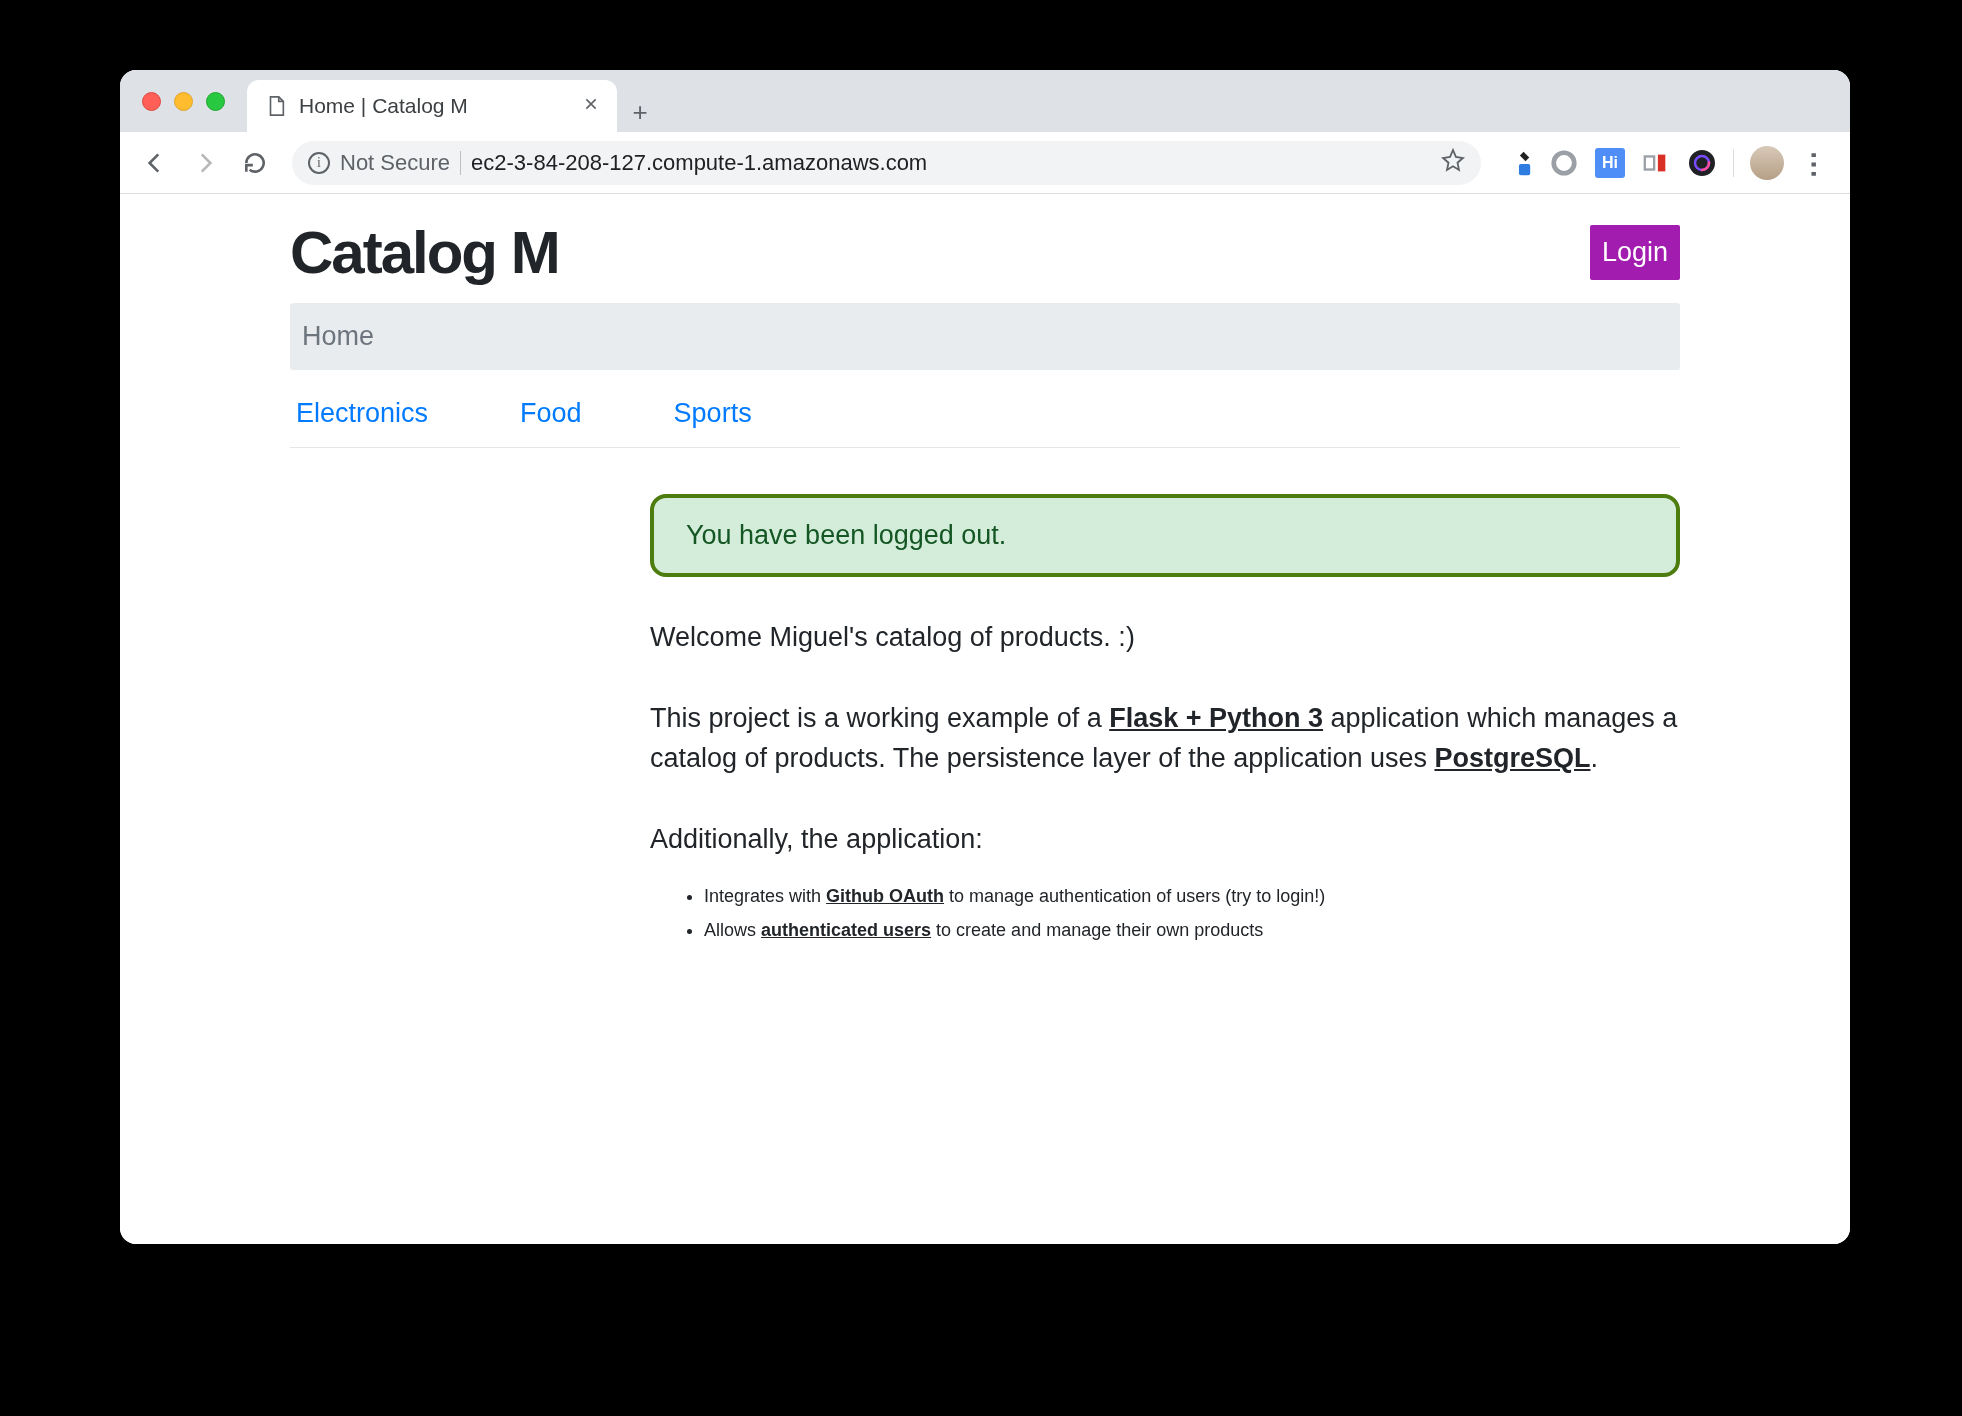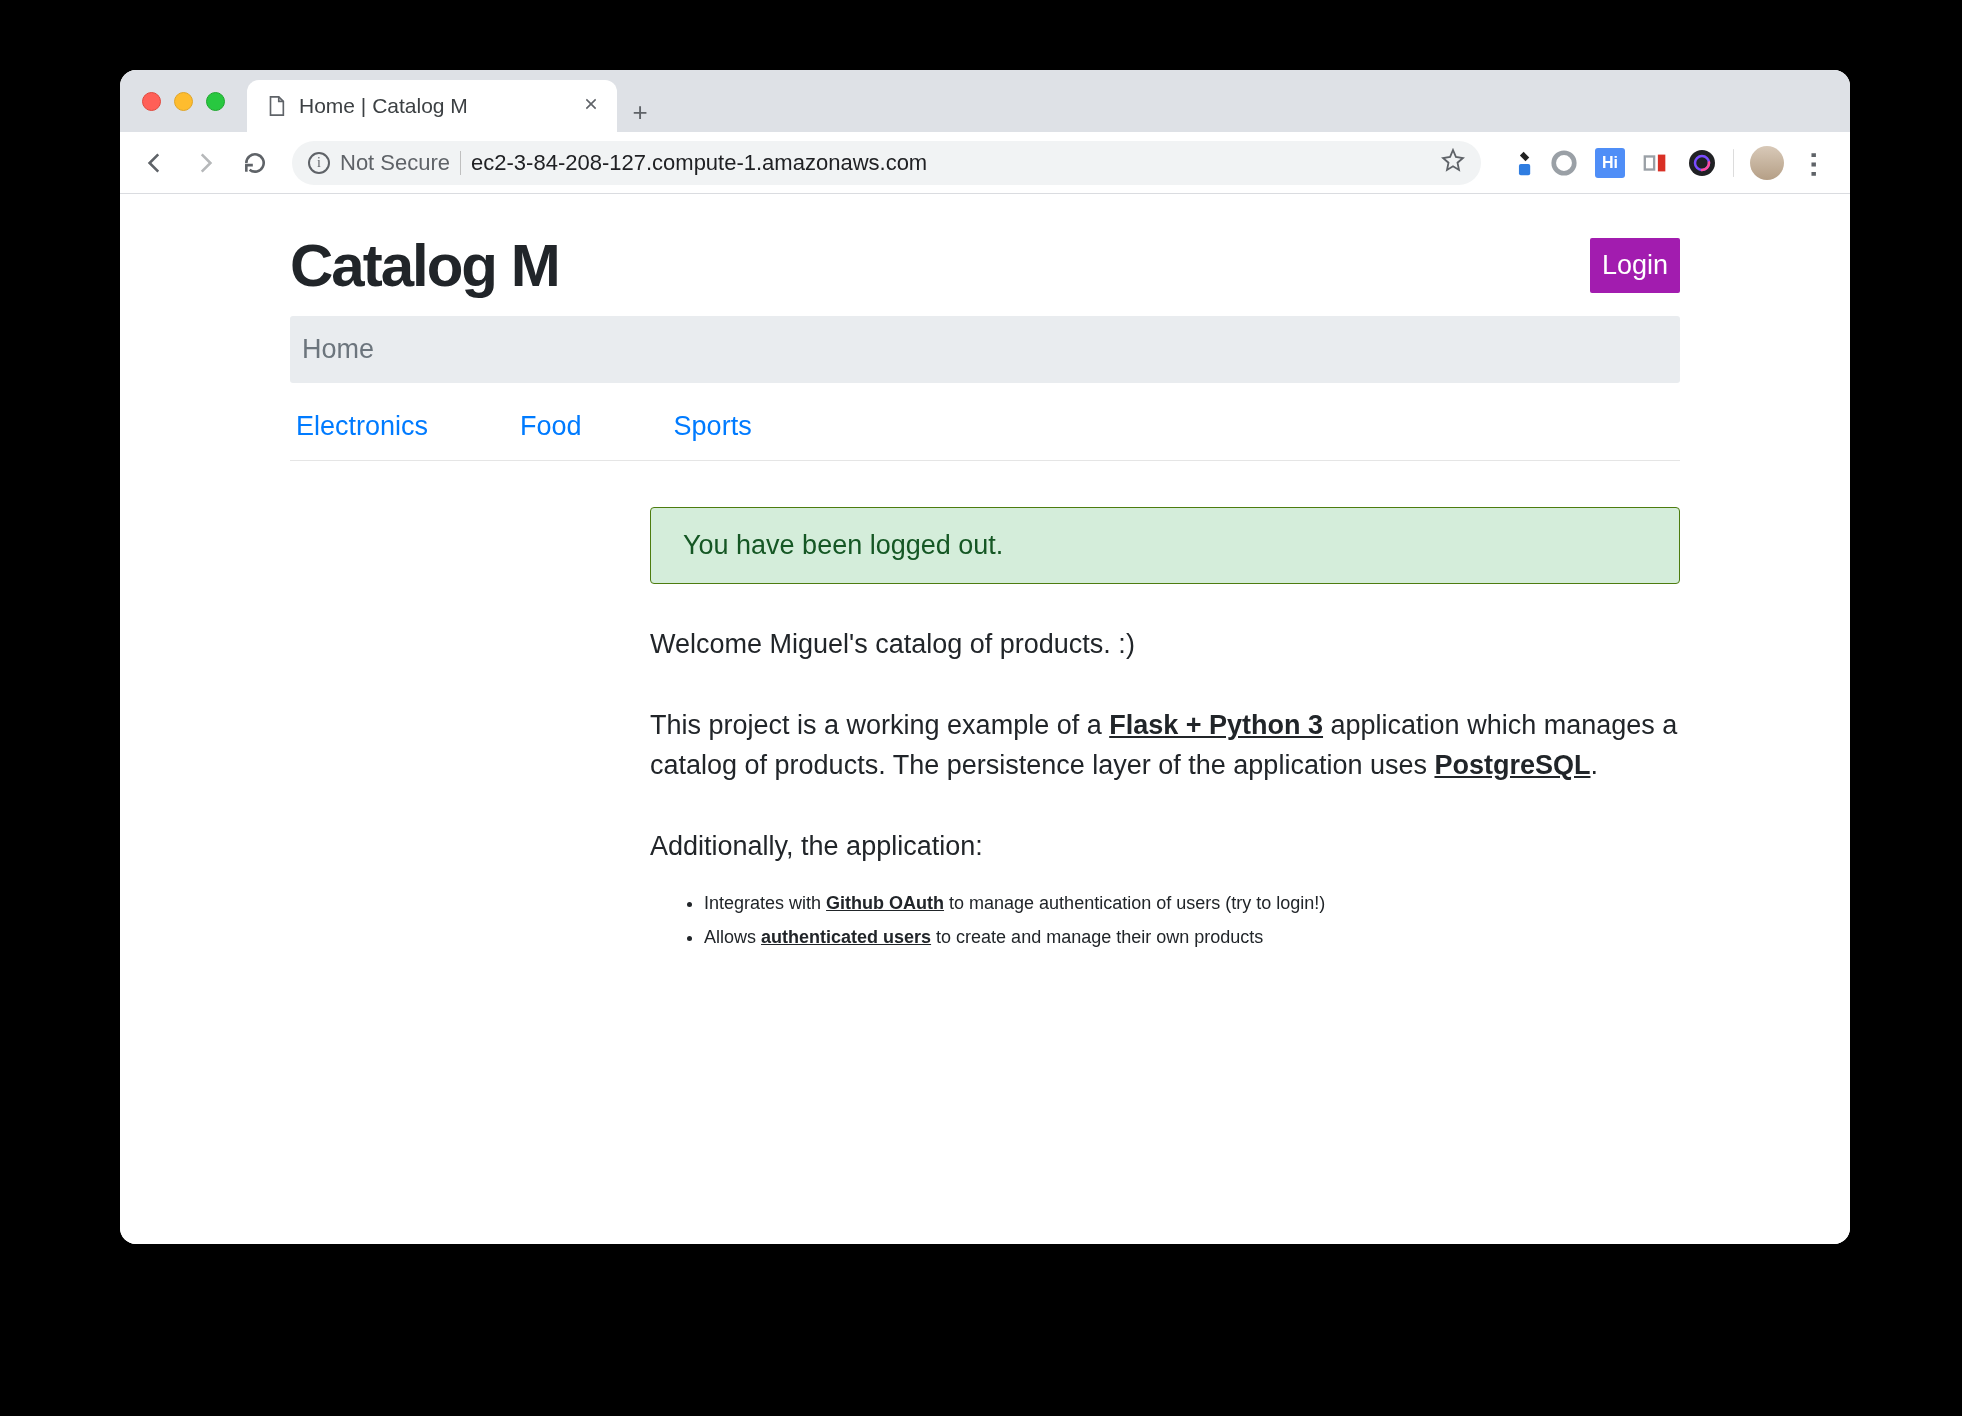--- a/index.html
+++ b/index.html
@@ -93,21 +93,21 @@
   .ext.sep { width:1px; height:28px; background:#dcdcdc; }
 
   
   .viewport {
     flex:1;
     overflow:hidden;
     background:#fff;
   }
   .page {
     width:1390px;
-    margin:13px auto;
+    margin:0 auto;
     padding:10px 0 0 0;
   }
   .brand-row { display:flex; align-items:center; justify-content:space-between; padding:14px 0 16px;}
   .brand { font-size:60px; font-weight:700; letter-spacing:-2px; color:#212529;}
   .login-btn {
     background:#a21caf; color:#fff;
     font-size:27px;
     padding:12px 12px;
     border-radius:2px;
     border:none;
@@ -127,23 +127,23 @@
     font-size:27px;
   }
   .cat-nav a { color:#007bff; text-decoration:none; }
 
   .main-col {
     margin-left:360px;
     padding-top:46px;
   }
   .alert-success {
     background:#d4edda;
-    border:1px solid #4d7c0f;
+    border:4px solid #4d7c0f;
     color:#155724;
-    border-radius:4px;
+    border-radius:16px;
     padding:22px 32px;
     font-size:27px;
     margin-bottom:40px;
   }
   .body-text { font-size:27px; line-height:1.5; color:#212529; margin-bottom:40px;}
   .body-text b, .features b { font-weight:700;text-decoration:underline; }
   .features { font-size:18px; line-height:1.55; padding-left:54px; }
   .features li { margin-bottom:6px;}
 
 </style>

